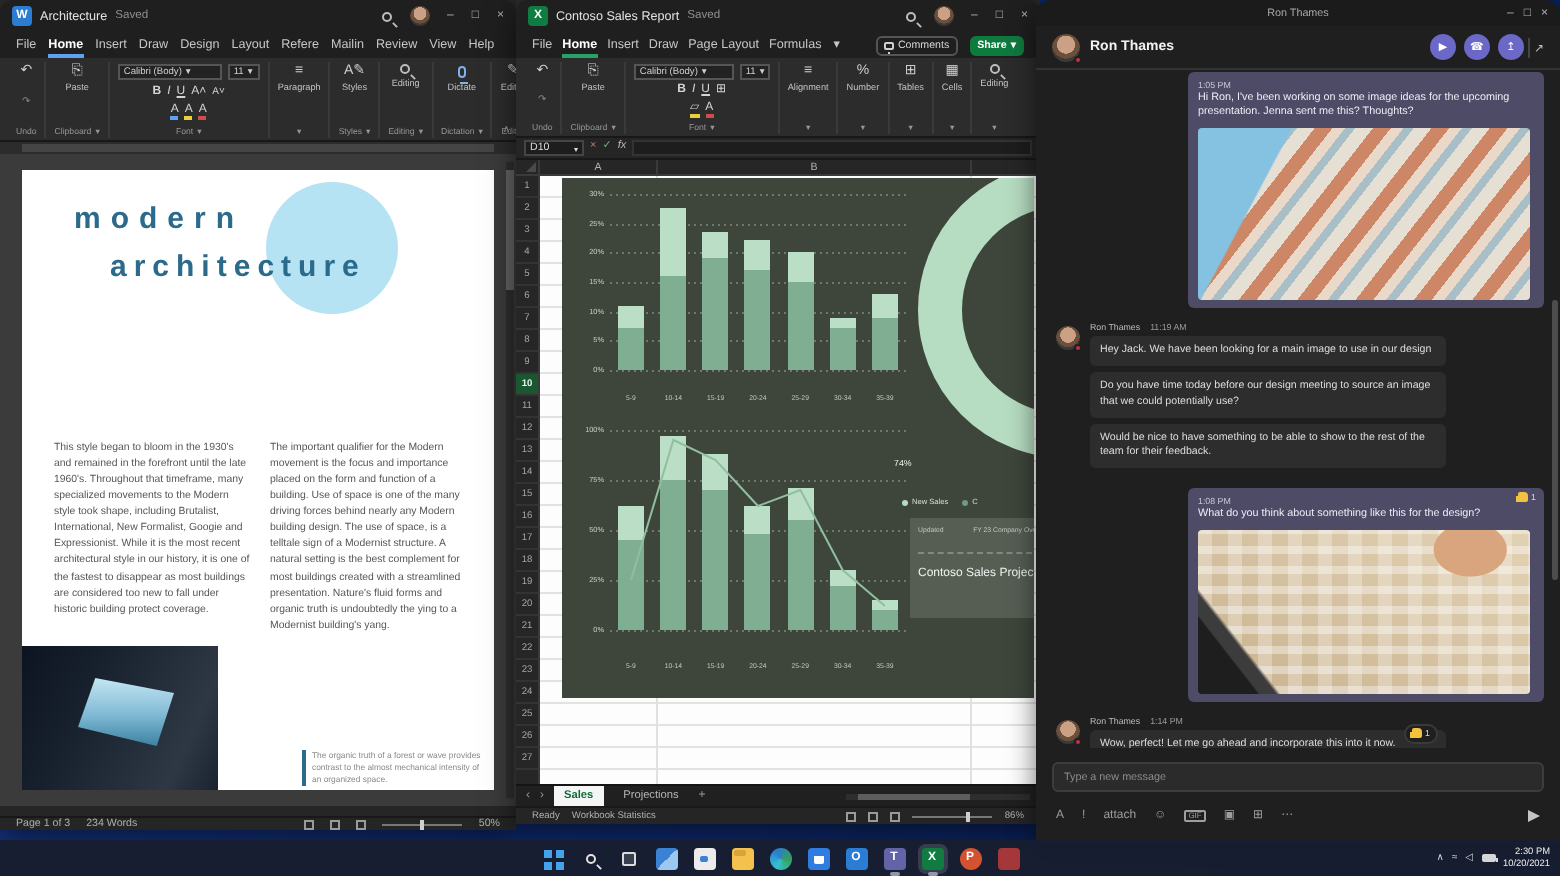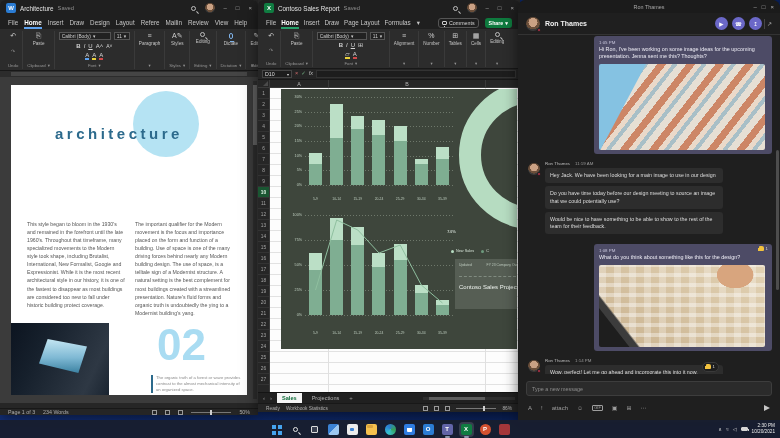--- a/index.html
+++ b/index.html
@@ -319,27 +319,27 @@
         </span>
     </div>
     <span class="collapse">∧</span>
   </div>
   <div class="ruler">
       <div class="band"></div>
     </div>
   <div class="docarea">
     <div class="page">
       <div class="circ"></div>
+      <div class="dt1">modern</div>
       <div class="dt2">architecture</div>
       <div class="cols">
         <p>This style began to bloom in the 1930's and remained in the forefront until the late 1960's. Throughout that timeframe, many specialized movements to the Modern style took shape, including Brutalist, International, New Formalist, Googie and Expressionist. While it is the most recent architectural style in our history, it is one of the fastest to disappear as most buildings are considered too new to fall under historic building protect coverage.</p>
         <p>The important qualifier for the Modern movement is the focus and importance placed on the form and function of a building. Use of space is one of the many driving forces behind nearly any Modern building design. The use of space, is a telltale sign of a Modernist structure. A natural setting is the best complement for most buildings created with a streamlined presentation. Nature's fluid forms and organic truth is undoubtedly the ying to a Modernist building's yang.</p>
       </div>
       <div class="photo"></div>
-      <div class="bignum">02</div>
       <div class="caption">The organic truth of a forest or wave provides contrast to the almost mechanical intensity of an organized space.</div>
     </div>
     <div class="vscroll">
         <div class="thumb"></div>
       </div>
   </div>
   <div class="statusbar">
     <span>Page 1 of 3</span>
     <span>234 Words</span>
     <span class="tb-sp"></span>

